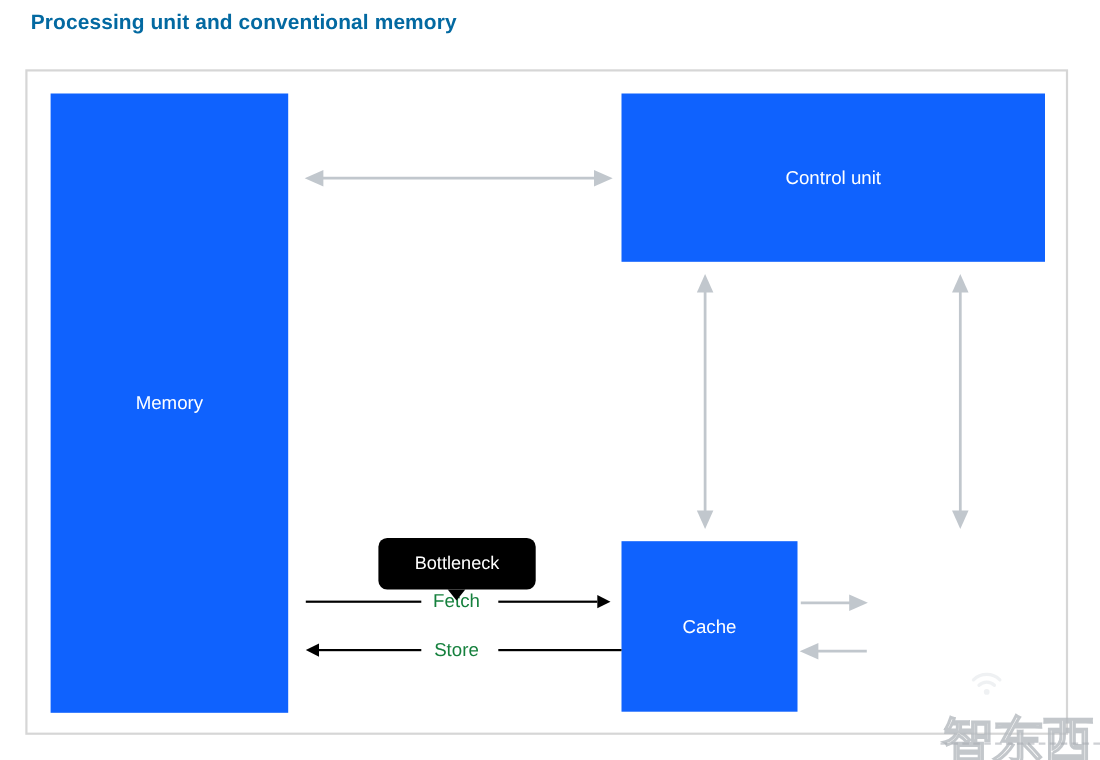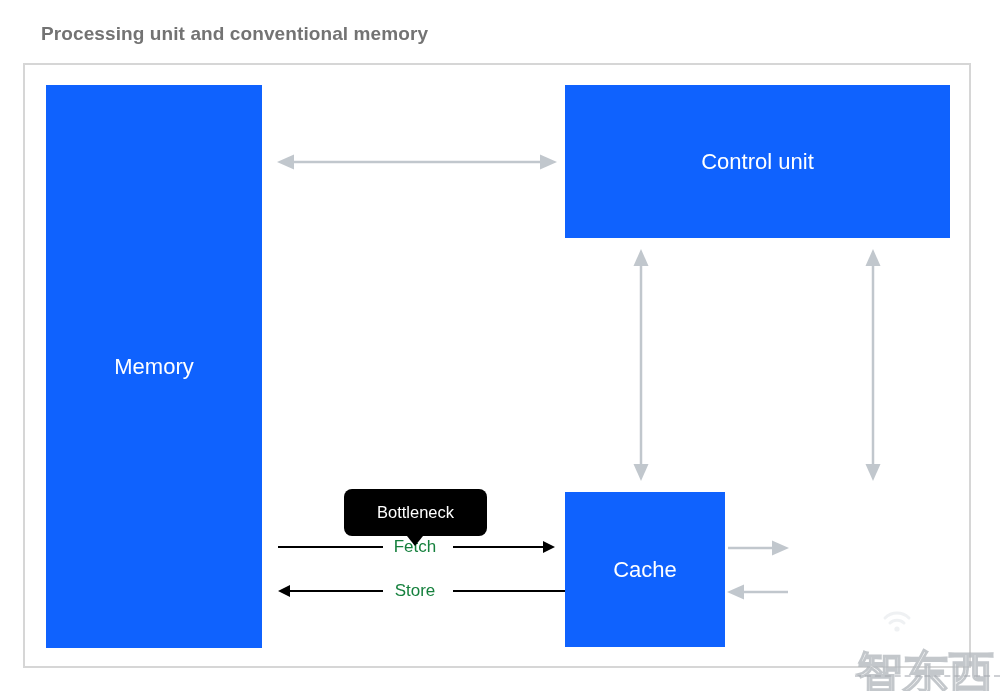--- a/index.html
+++ b/index.html
@@ -1,30 +1,30 @@
 <!DOCTYPE html>
 <html><head>
 <meta charset="utf-8">
 <style>
   html,body{margin:0;padding:0;background:#ffffff;}
   .page{
     position:relative;width:1000px;height:691px;background:#ffffff;
     font-family:"Liberation Sans",sans-serif;overflow:hidden;
   }
   .page-title{
-    position:absolute;left:28px;top:10px;margin:13px;
-    font-size:19px;font-weight:700;color:#737373;letter-spacing:.1px;
+    position:absolute;left:28px;top:10px;margin:0;
+    font-size:19px;font-weight:700;color:#0369a1;letter-spacing:.1px;
   }
   .frame{
     position:absolute;left:23px;top:63px;width:948px;height:605px;
     border:2px solid #d6d6d6;box-sizing:border-box;background:#ffffff;
   }
   .node{
     position:absolute;display:flex;align-items:center;justify-content:center;
-    background:#0f62fe;color:#ffffff;font-size:22px;font-weight:400;
+    background:#0f62fe;color:#ffffff;font-size:17px;font-weight:400;
   }
   .node-memory{left:46px;top:85px;width:216px;height:563px;}
   .node-control{left:565px;top:85px;width:385px;height:153px;}
   .node-cache{left:565px;top:492px;width:160px;height:155px;}
   .node-alu{left:796px;top:492px;width:156px;height:156px;border-radius:50%;}
   .arrow-svg{position:absolute;overflow:visible;}
   .black-line{position:absolute;height:2px;background:#000000;}
   .flow-label{
     position:absolute;width:74px;text-align:center;
     font-size:17px;color:#15803d;line-height:20px;

